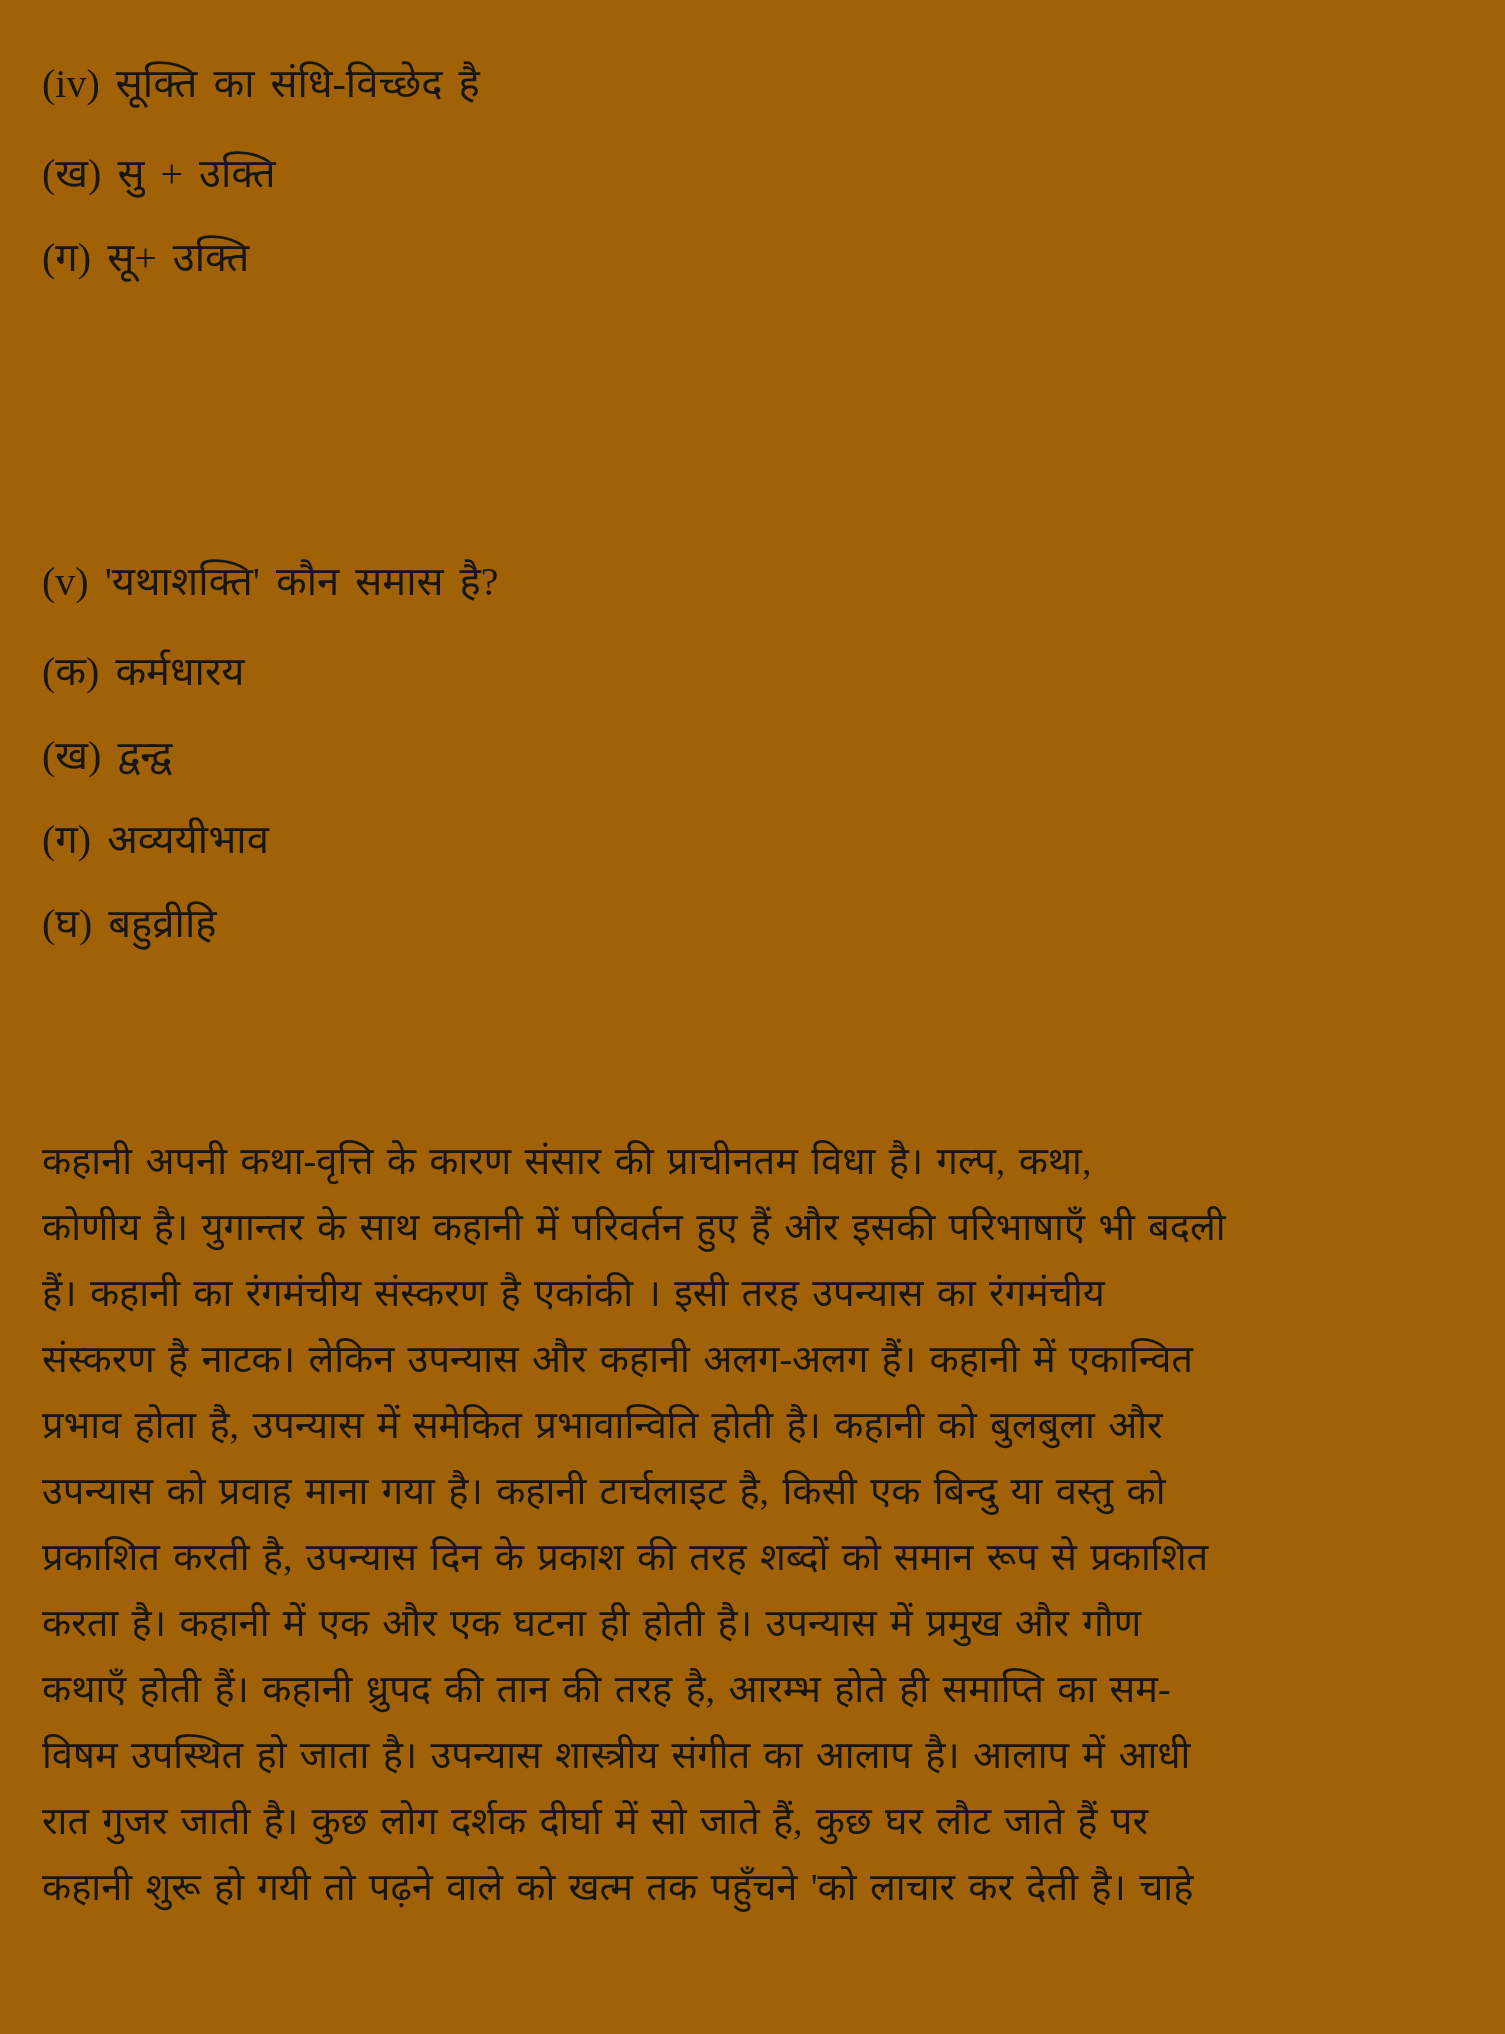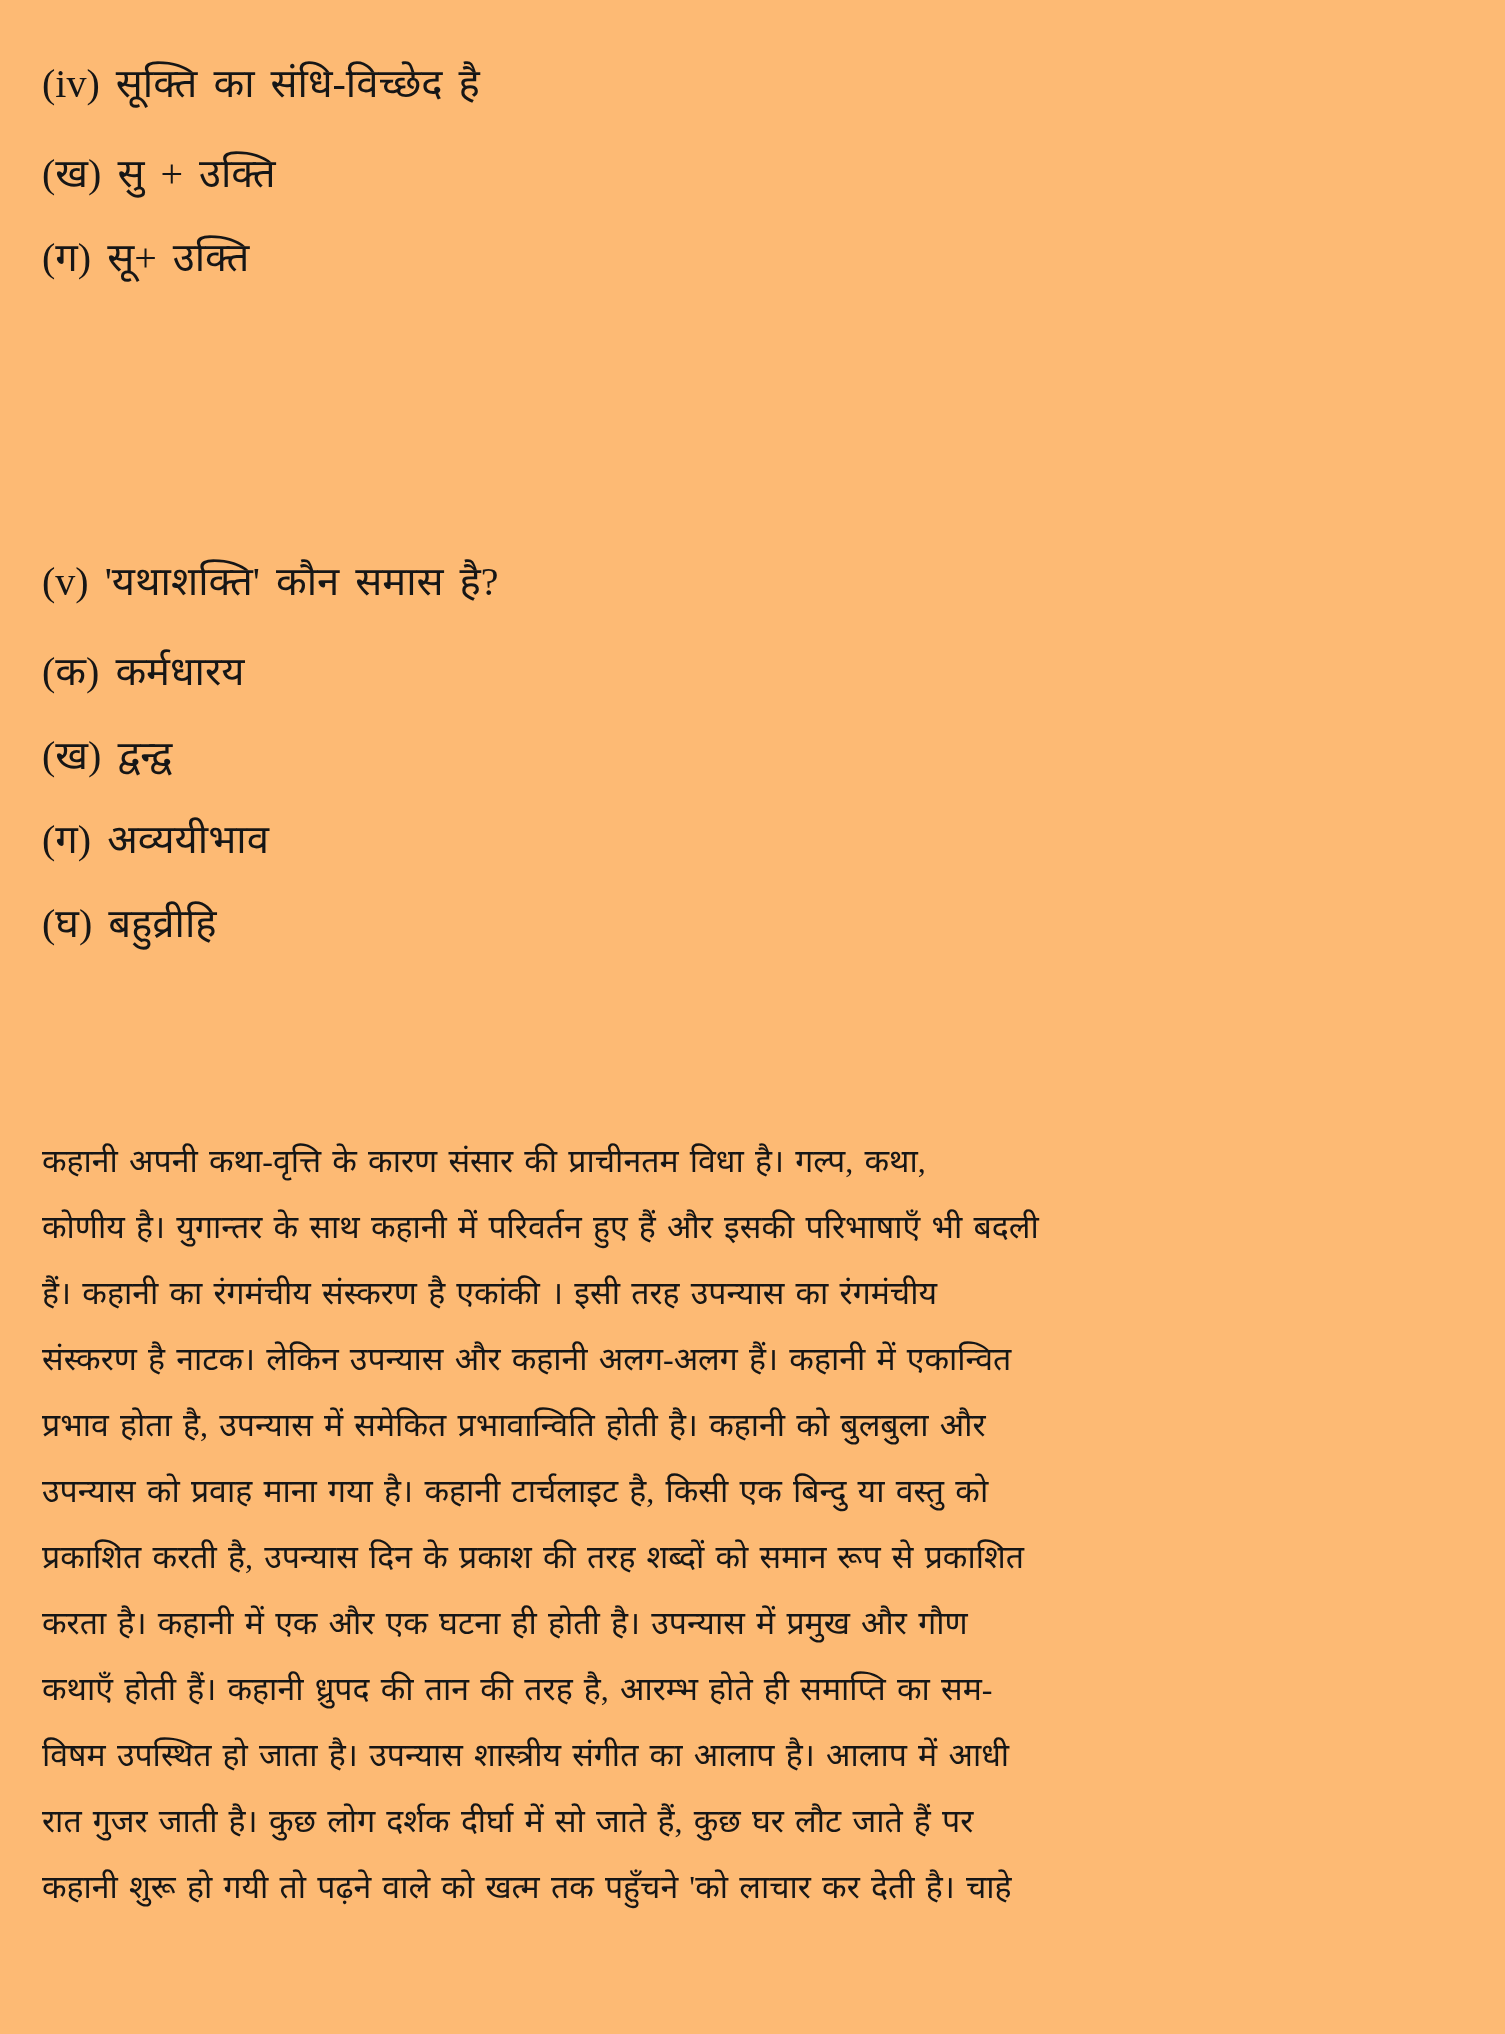--- a/index.html
+++ b/index.html
@@ -8,39 +8,39 @@
     height: 2034px;
     position: relative;
     background: #ffffff;
     color: #161616;
     font-family: "Liberation Serif", "DejaVu Sans", serif;
     overflow: hidden;
   }
   .page {
     position: absolute;
     inset: 0;
-    background: #fdba74;
+    background: #a16207;
   }
   section { position: absolute; left: 42px; right: 30px; }
   .mcq .line {
     font-size: 40px;
     line-height: 48px;
     margin-bottom: 36px;
     white-space: nowrap;
     word-spacing: 0.15em;
   }
   .mcq .prompt { margin-bottom: 42px; }
   .heading-line {
     font-size: 40px;
     line-height: 52px;
     white-space: nowrap;
     word-spacing: 0.12em;
   }
   .passage .pline {
-    font-size: 32px;
+    font-size: 38px;
     line-height: 66px;
     white-space: nowrap;
     word-spacing: 0.10em;
   }
   .q-iv   { top: 60px; }
   .q-v    { top: 558px; }
   .sec-heading { top: 1050px; }
   .passage     { top: 1128px; }
   span { display: inline; }
 </style>

